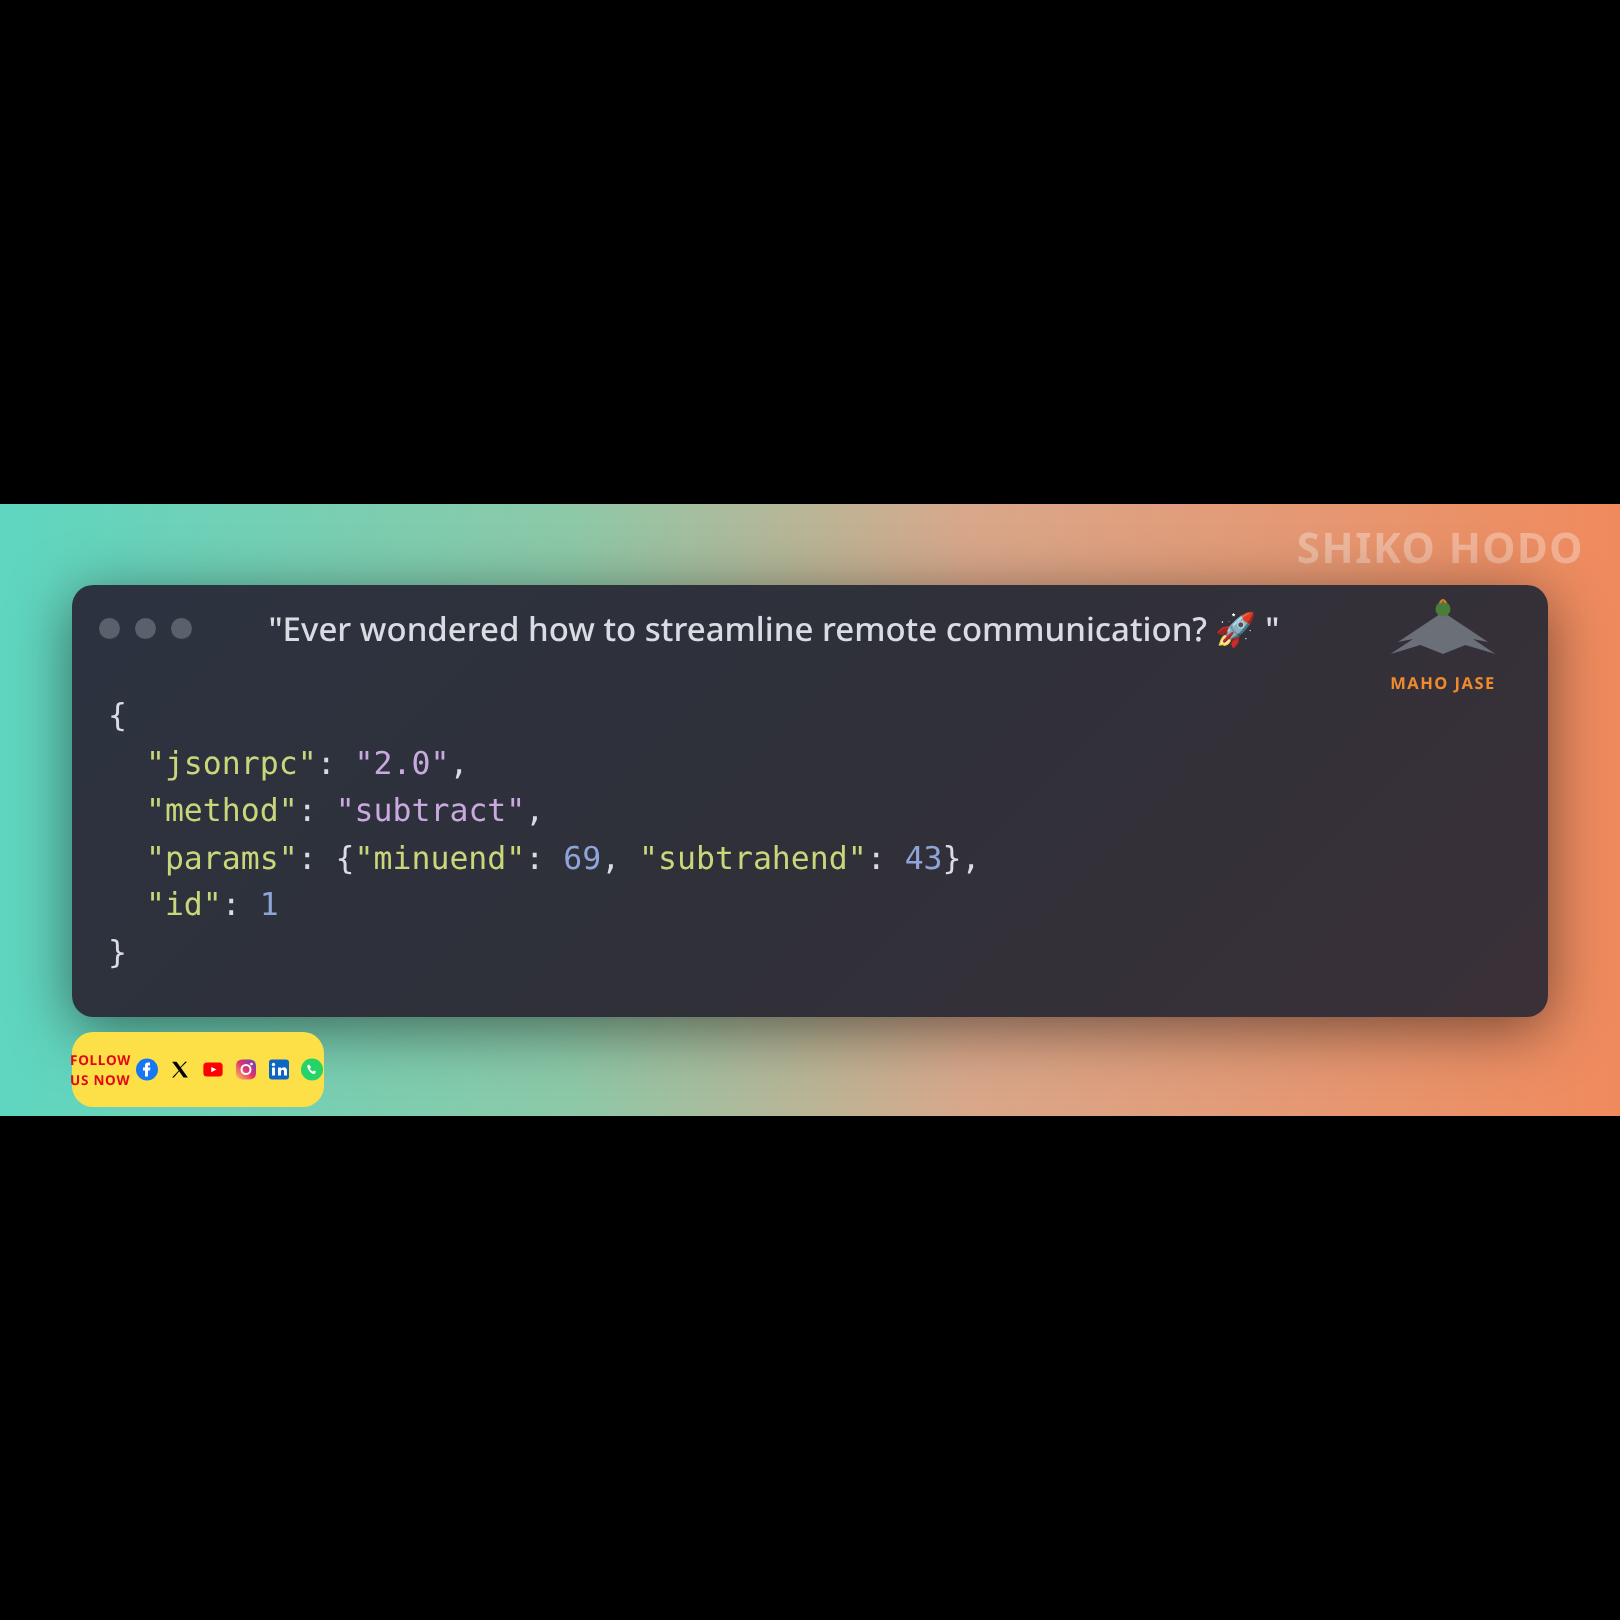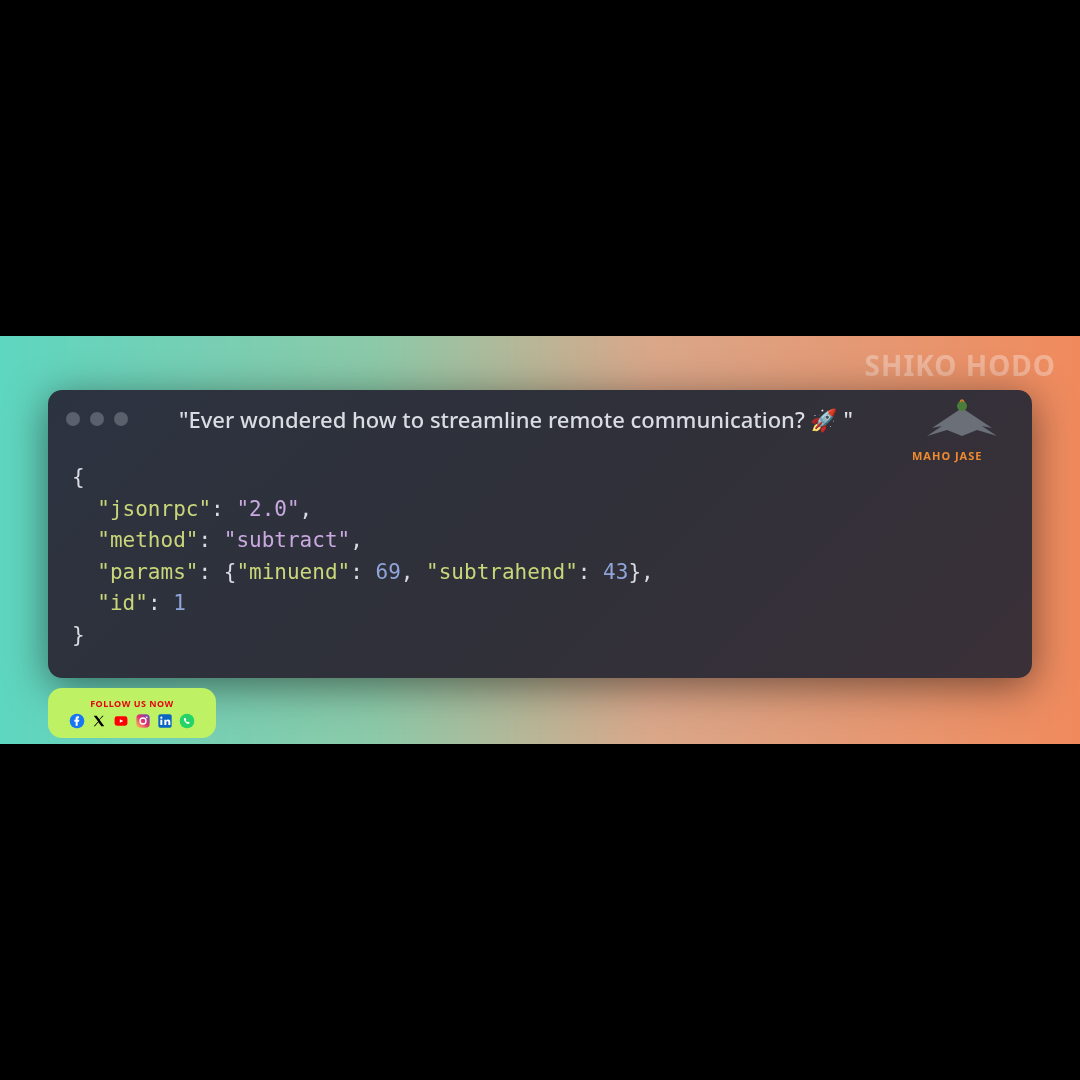--- a/index.html
+++ b/index.html
@@ -3,29 +3,29 @@
 <meta charset="utf-8">
 <style>
 *{margin:0;padding:0;box-sizing:border-box}
 body{width:1080px;height:1080px;background:#000;font-family:ui-sans-serif,system-ui,sans-serif;overflow:hidden}
 .band{position:absolute;top:336px;left:0;width:1080px;height:408px;background:linear-gradient(90deg,#5ed6c0 0%,#8cc9a8 35%,#d9a78a 60%,#f08a5d 100%);border-radius:0}
 .watermark{position:absolute;top:346px;right:24px;font-size:28px;font-weight:700;color:rgba(255,255,255,0.32);letter-spacing:1px}
 .win{position:absolute;top:390px;left:48px;width:984px;height:288px;background:linear-gradient(135deg,#2c3340 0%,#2f3039 50%,#3a3038 100%);border-radius:14px;box-shadow:0 8px 40px rgba(0,0,0,0.5);overflow:hidden}
 .bar{display:flex;align-items:center;padding:14px 18px;gap:10px;position:relative}
 .dot{width:14px;height:14px;border-radius:50%;background:#5a616d}
 .title{flex:1;text-align:center;color:#d9dce2;font-size:22px;font-weight:500;padding-right:120px}
-.logo{position:absolute;right:20px;top:8px;display:flex;flex-direction:column;align-items:flex-start;gap:2px}
+.logo{position:absolute;right:20px;top:8px;display:flex;flex-direction:column;align-items:center;gap:2px}
 .logo svg{width:100px;height:48px}
 .logo-text{font-size:11px;font-weight:700;color:#f08a2e;letter-spacing:1px}
 .code{padding:14px 24px;font-family:ui-monospace,Consolas,Monaco,monospace;font-size:21px;line-height:1.5;color:#d9dce2;white-space:pre}
 .k{color:#c9d67a}
 .s{color:#c9a9e0}
 .n{color:#8fa5d9}
 .p{color:#d9dce2}
-.social{position:absolute;top:688px;left:48px;width:168px;height:50px;background:#bef264;border-radius:14px;display:flex;flex-direction:column;align-items:center;justify-content:center;padding:4px 8px;gap:2px}
+.social{position:absolute;top:688px;left:48px;width:168px;height:50px;background:#fde047;border-radius:14px;display:flex;flex-direction:row;align-items:center;justify-content:center;padding:4px 8px;gap:2px}
 .social-t{font-size:9px;font-weight:700;color:#e30613;letter-spacing:0.5px}
 .si{display:flex;gap:4px;align-items:center}
 .ic{width:18px;height:18px;display:flex;align-items:center;justify-content:center;border-radius:4px}
 </style>
 </head>
 <body>
 
 <div class="band"></div>
 <div class="watermark">SHIKO HODO</div>
 

